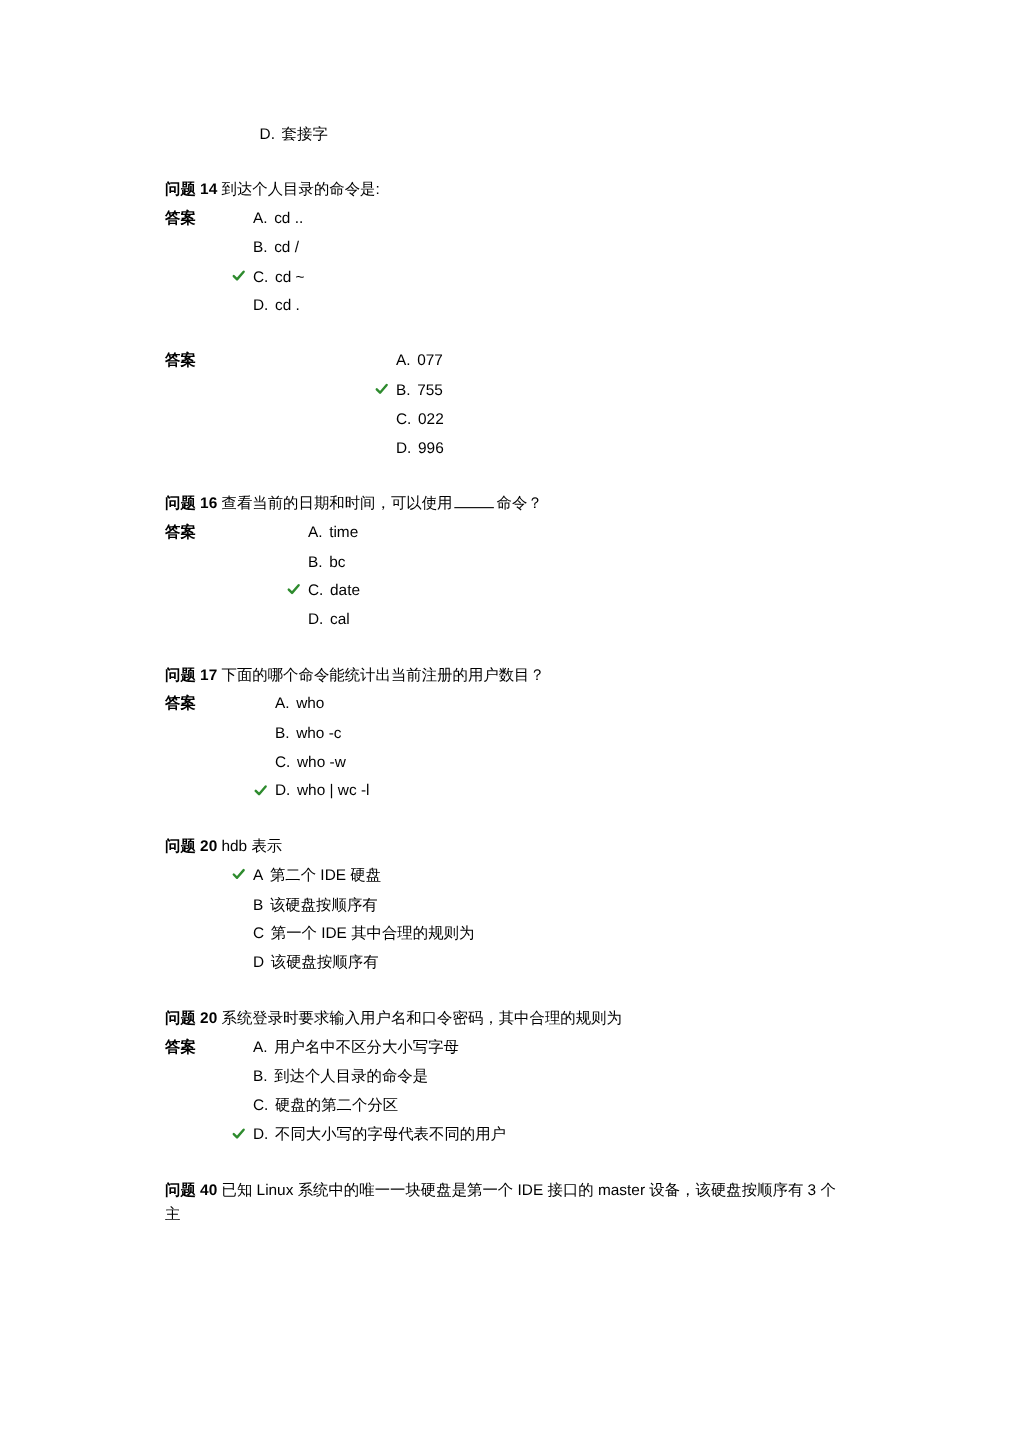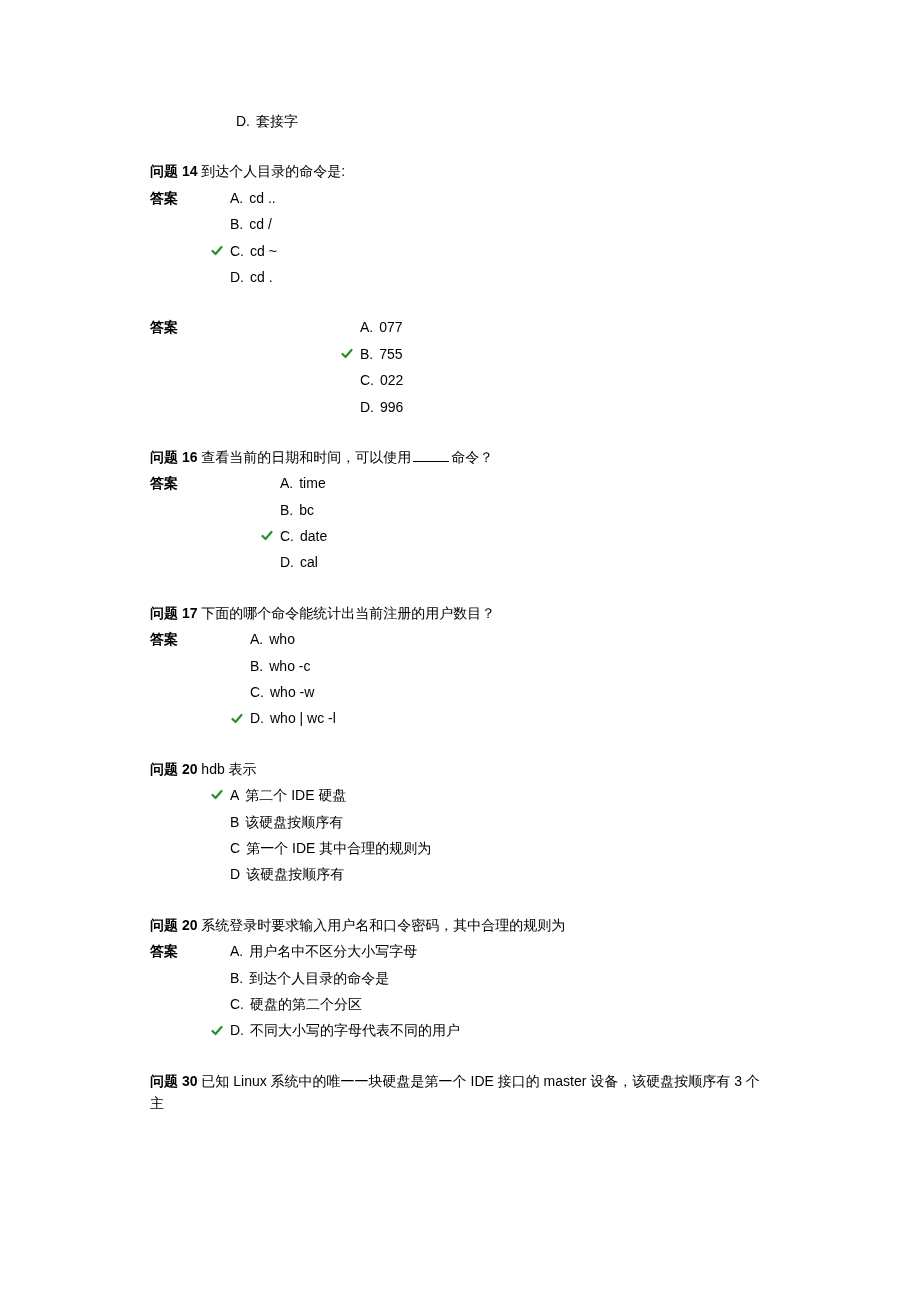--- a/index.html
+++ b/index.html
@@ -349,15 +349,15 @@
                 <path d="M1.5 6 L4.5 9 L10.5 2"></path>
               </svg>
             </span>
             <span class="opt-text">D.</span>
             <span class="opt-text">不同大小写的字母代表不同的用户</span>
           </div>
         </div>
       </div>
     </div>
     <div class="block">
-      <div class="q-header"><span class="qnum">问题 30 </span><span>已知 Linux 系统中的唯一一块硬盘是第一个 IDE 接口的 master 设备，该硬盘按顺序有 3 个主</span></div>
+      <div class="q-header"><span class="qnum">问题 40 </span><span>已知 Linux 系统中的唯一一块硬盘是第一个 IDE 接口的 master 设备，该硬盘按顺序有 3 个主</span></div>
     </div>
   </div>
 
 </body></html>

